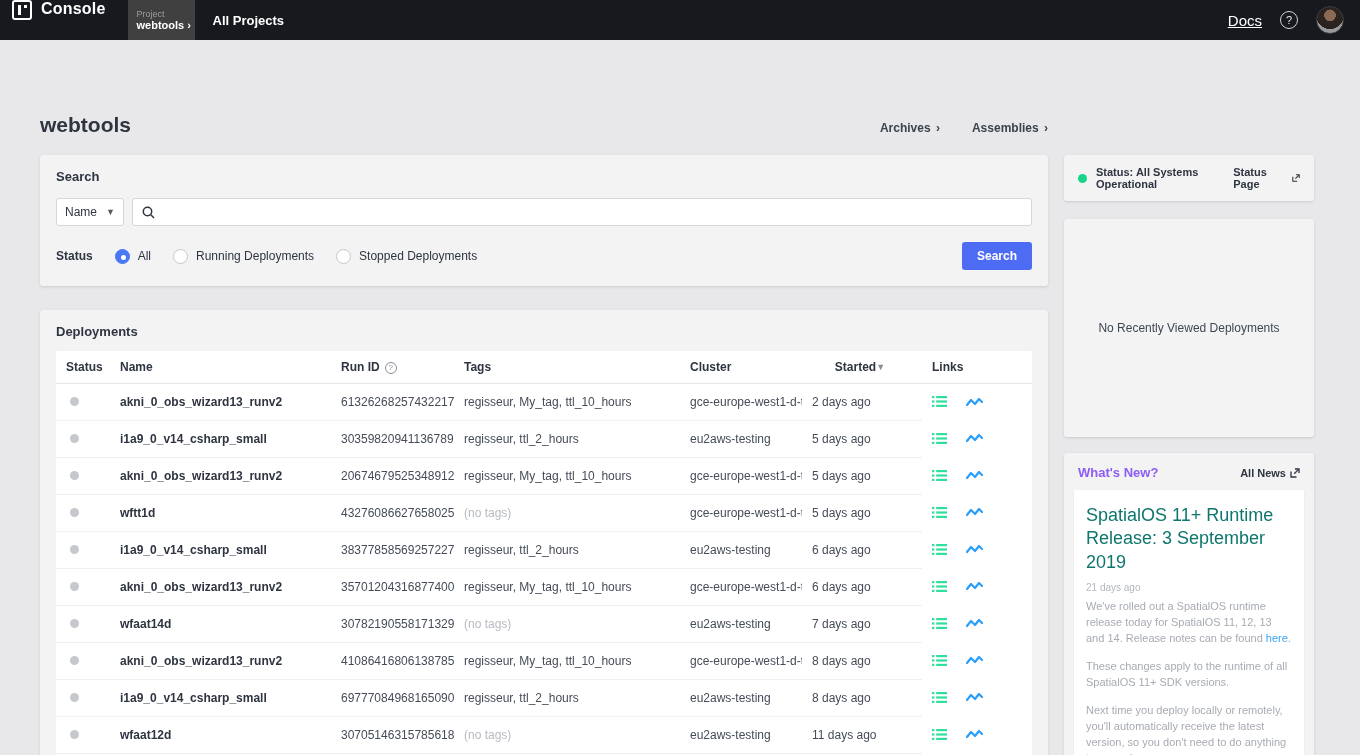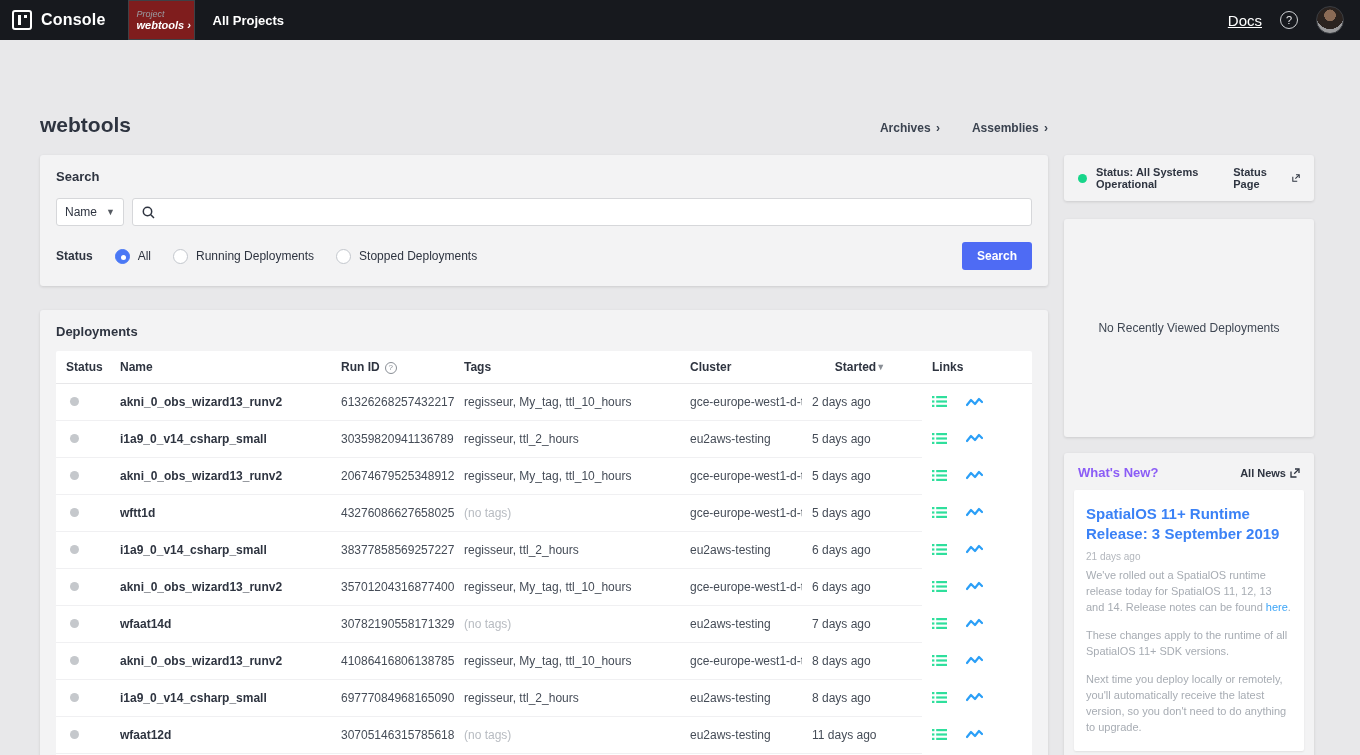--- a/index.html
+++ b/index.html
@@ -7,28 +7,28 @@
   body {
     font-family:"Liberation Sans", sans-serif;
     background:#e8e8ea;
     color:#2e3440;
   }
   
   .nav {
     height:40px; background:#17191e; display:flex; align-items:stretch;
     color:#fff;
   }
-  .brand { display:flex; align-items:center; gap:9px; padding:0 22px 0 12px; }
+  .brand { display:flex; gap:9px; padding:0 22px 0 12px; }
   .logo { width:20px; height:20px; border:2px solid #fff; border-radius:3px; position:relative; }
   .logo::before { content:""; position:absolute; left:4px; top:3px; width:3px; height:10px; background:#fff; }
   .logo::after { content:""; position:absolute; right:3px; top:3px; width:3px; height:3px; background:#fff; }
   .brand-name { font-size:16px; font-weight:bold; letter-spacing:.2px; }
   .project-box {
-    width:67px; background:#7f1d1d; border:1px solid #3e4146;
-    display:flex; flex-direction:column; justify-content:center; padding:0 8px; cursor:pointer;font-style:italic;
+    width:67px; background:#404040; border:1px solid #3e4146;
+    display:flex; flex-direction:column; justify-content:center; padding:0 8px; cursor:pointer;
   }
   .project-box .p-label { font-size:9px; color:#9a9da3; }
   .project-box .p-name { font-size:11px; font-weight:bold; color:#fff; white-space:nowrap; }
   .nav-item { display:flex; align-items:center; padding:0 18px; font-size:13px; font-weight:600; }
   .nav-right { margin-left:auto; display:flex; align-items:center; gap:18px; padding-right:16px; }
   .docs-link { font-size:15px;text-decoration:underline; }
   .help-circle {
     width:18px; height:18px; border:1px solid #cfd1d4; border-radius:50%;
     display:flex; align-items:center; justify-content:center; font-size:11px; color:#e6e7e9;
   }
@@ -115,21 +115,21 @@
   .recent-card { height:218px; display:flex; align-items:center; justify-content:center; margin-bottom:16px; }
   .recent-empty { font-size:12px; color:#3f4753; }
   .news-card { padding:12px 10px 12px; }
   .news-head { display:flex; align-items:center; padding:0 4px 10px; }
   .news-title { font-size:13px; font-weight:bold; color:#8b5cf6; }
   .all-news { margin-left:auto; font-size:11px; font-weight:bold; color:#2e3440; display:flex; align-items:center; gap:4px; cursor:pointer; }
   .article {
     background:#fff; border-radius:2px; padding:14px 12px 16px;
     box-shadow:0 1px 2px rgba(0,0,0,.08);
   }
-  .article-title { font-size:15px; font-weight:bold; color:#3b82f6; line-height:1.3; }
+  .article-title { font-size:18px; font-weight:normal; color:#0f766e; line-height:1.3; }
   .article-age { font-size:10px; color:#b3b7bd; margin:8px 0 6px; }
   .article p { font-size:11px; line-height:1.45; color:#a7acb3; margin-bottom:12px; }
   .article p:last-child { margin-bottom:0; }
   .article a { color:#3ba4f7; text-decoration:none; cursor:pointer; }
   .dots-row { display:flex; justify-content:center; gap:8px; padding:13px 0 2px; }
   .nav-dot { width:10px; height:10px; border-radius:50%; background:#cfd0d3; cursor:pointer; }
   .nav-dot.active { background:#85888e; }
 </style>
 </head>
 <body>

